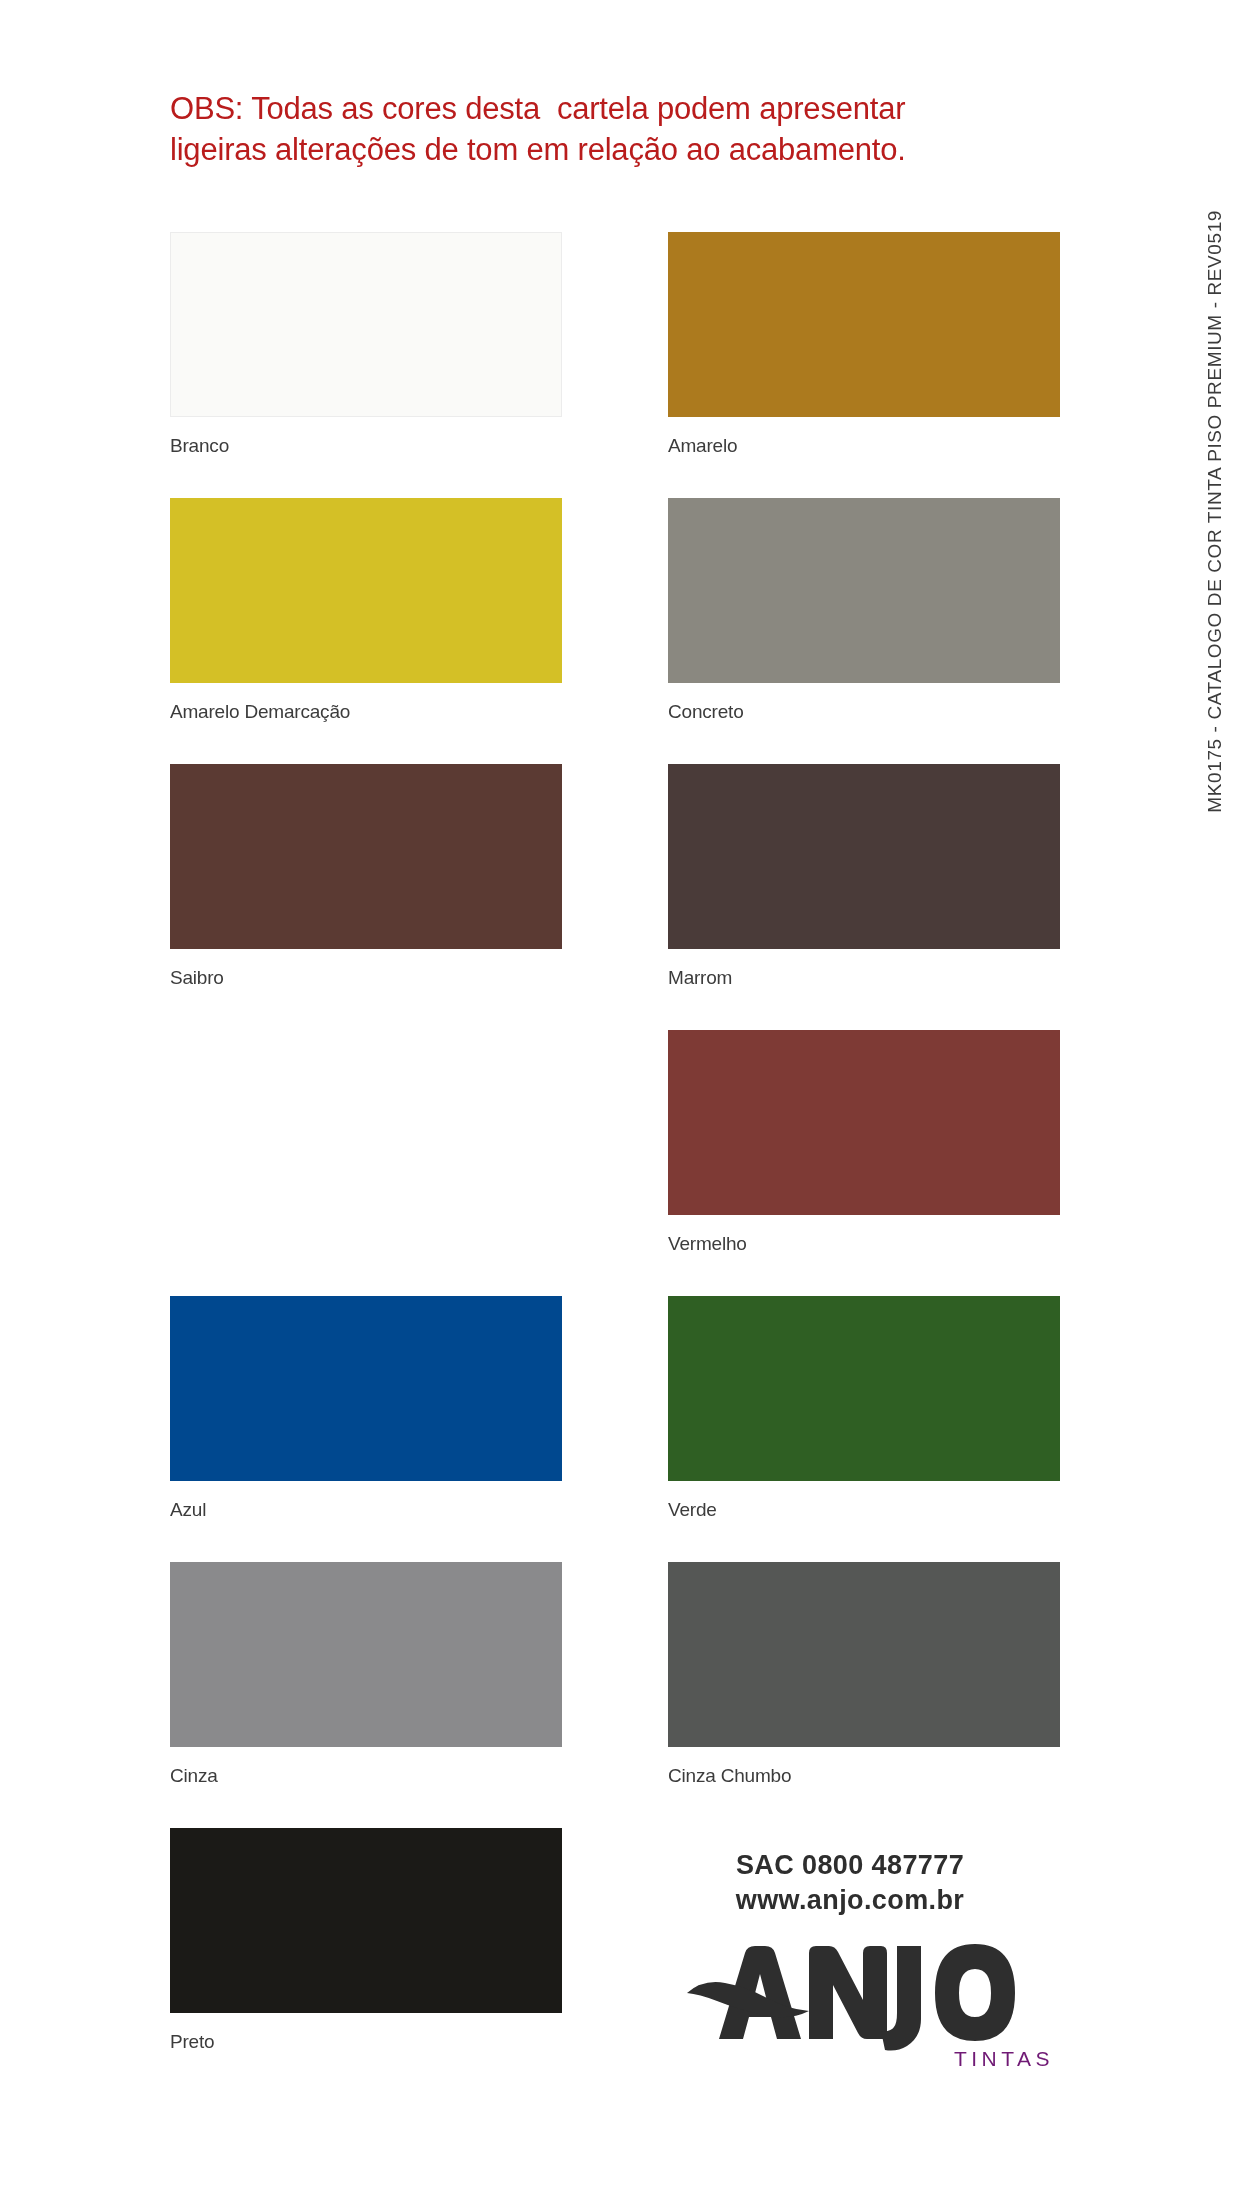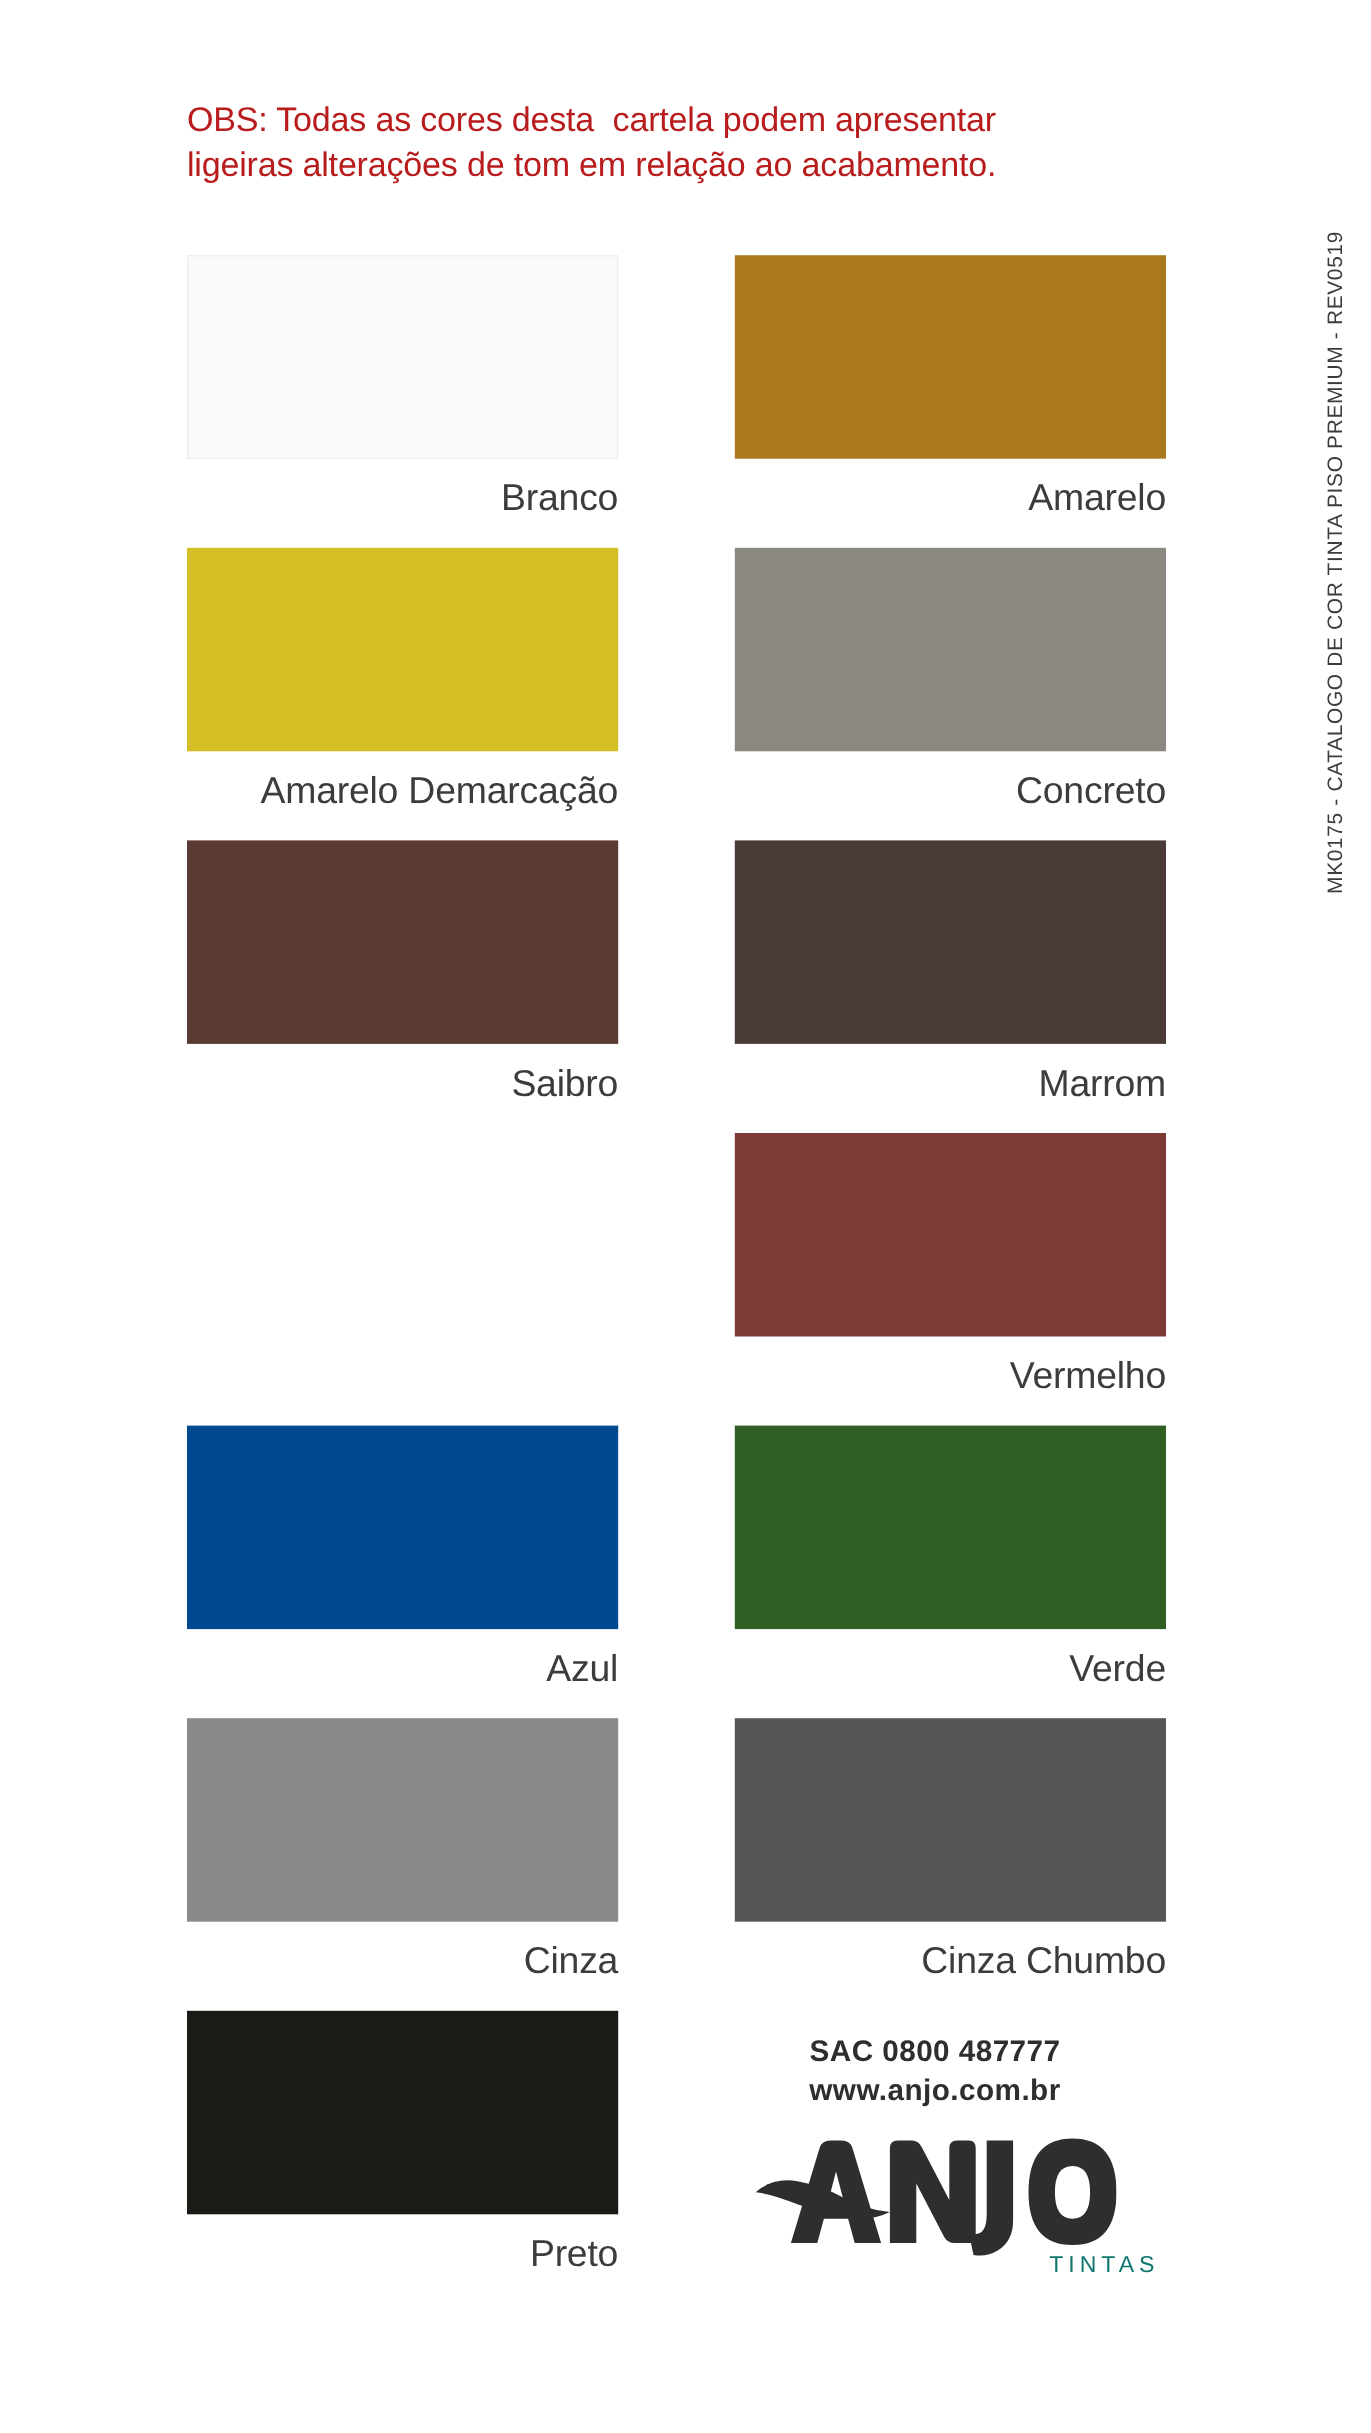--- a/index.html
+++ b/index.html
@@ -81,26 +81,25 @@
     width: 392px;
     height: 185px;
     display: block;
   }
   .chip.bordered {
     box-sizing: border-box;
   }
   .chip-label {
     display: block;
     margin-top: 19px;
-    font-size: 34px;
+    font-size: 19px;
     line-height: 1;
     color: #3c3c3c;
     letter-spacing: -0.2px;
     white-space: nowrap;
-    text-align: right;
   }
 
   
   .brand {
     position: absolute;
     left: 640px;
     top: 1848px;
     width: 420px;
     text-align: center;
   }
@@ -124,21 +123,21 @@
     width: 330px;
     height: 112px;
   }
   .logo-mark svg { display: block; width: 100%; height: 100%; }
   .logo-sub {
     margin-top: -6px;
     align-self: flex-end;
     margin-right: 6px;
     font-size: 21px;
     letter-spacing: 4.5px;
-    color: #0f766e;
+    color: #701a75;
   }
 </style>
 </head>
 <body>
 
 <div class="page">
 
   <div class="note">
     <span class="note-line">OBS: Todas as cores desta  cartela podem apresentar</span>
     <span class="note-line">ligeiras alterações de tom em relação ao acabamento.</span>

